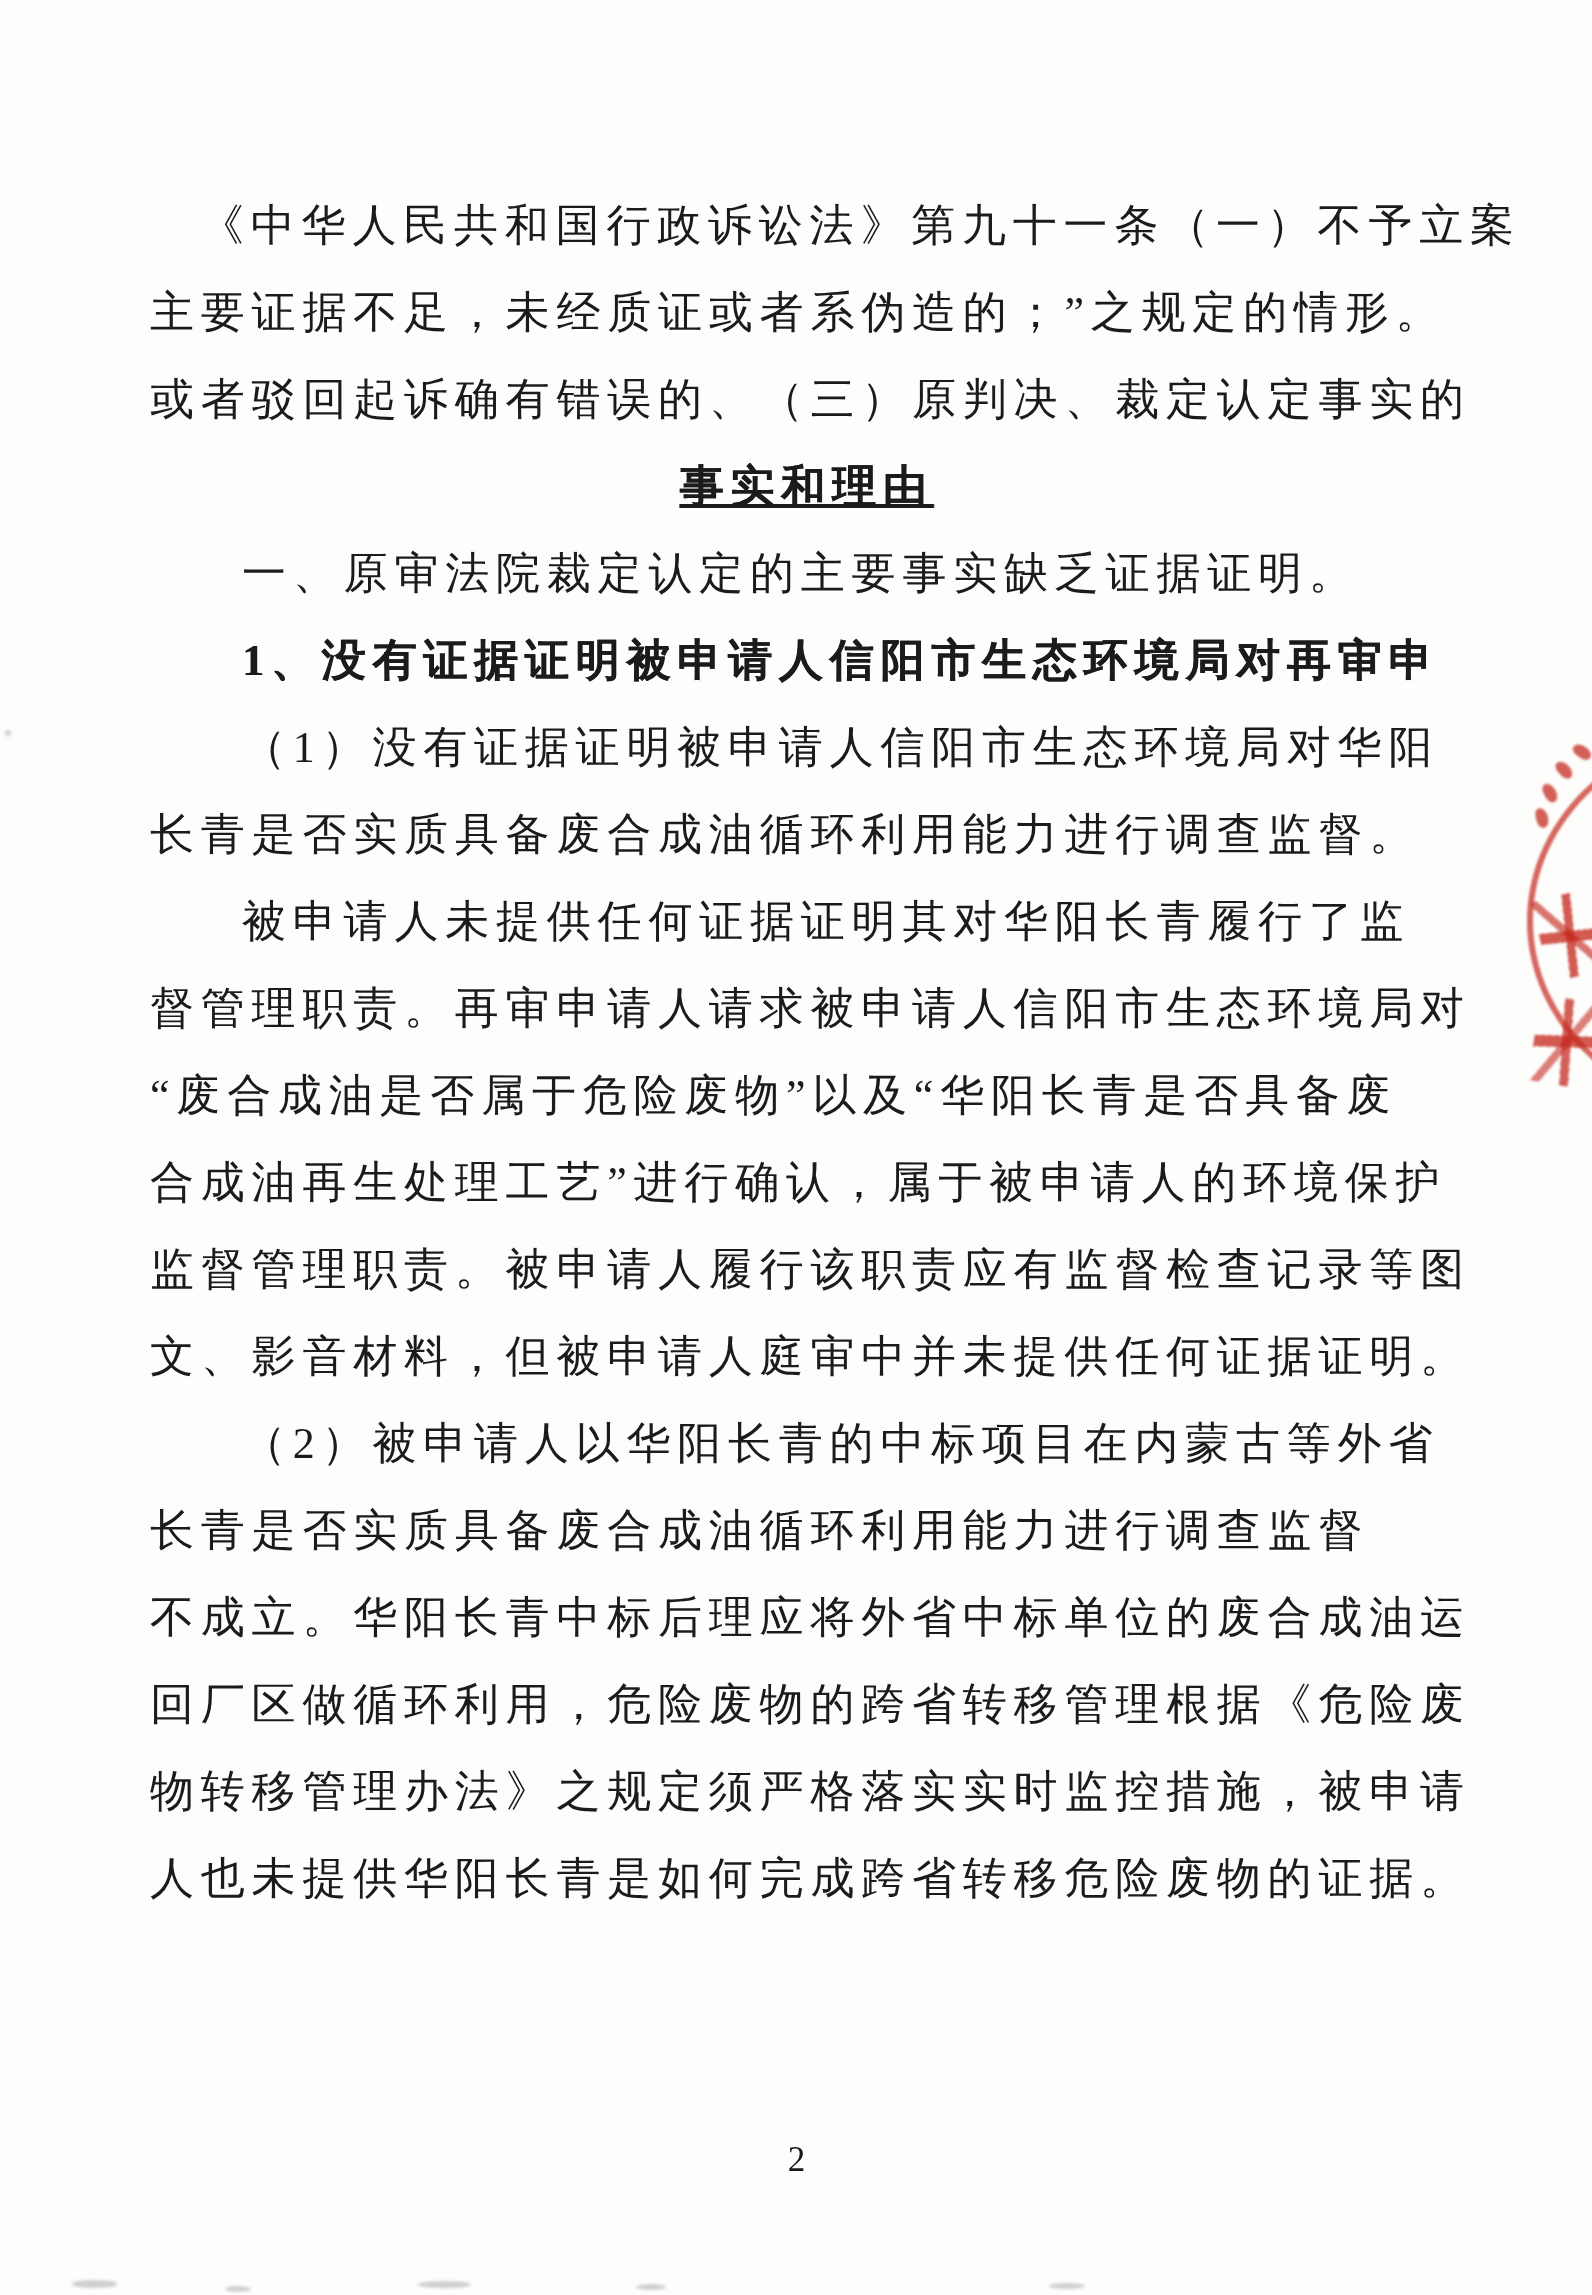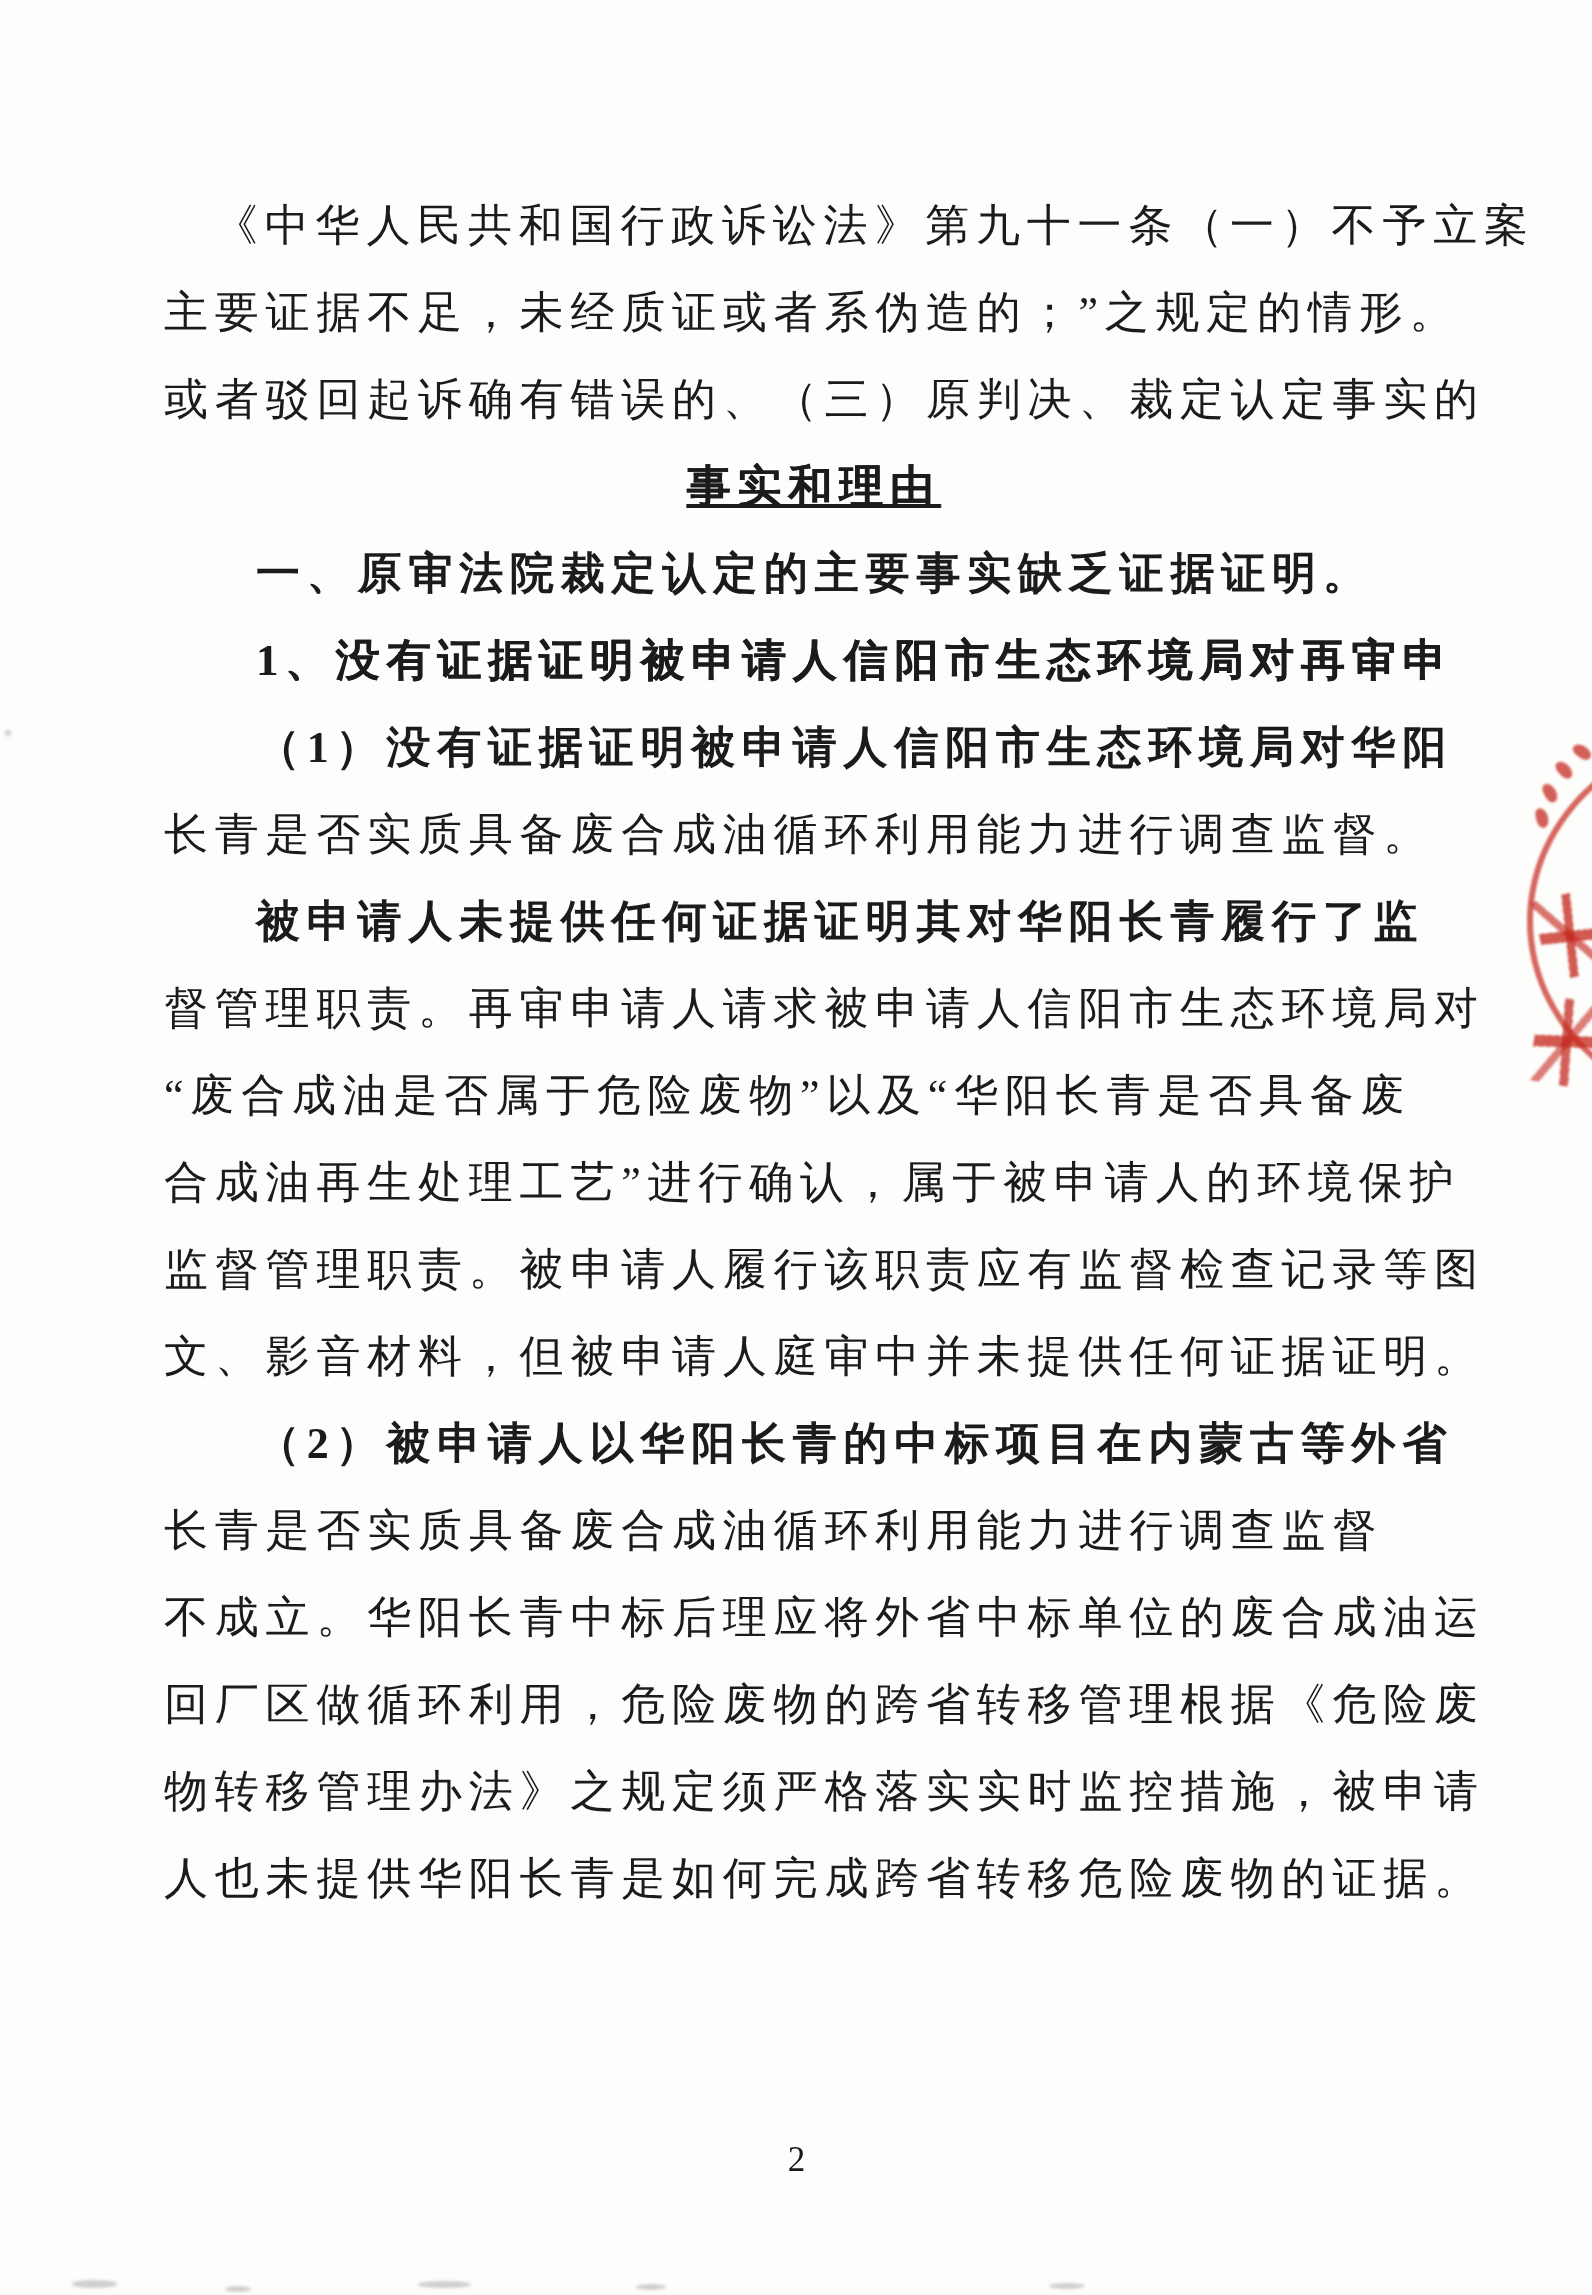--- a/index.html
+++ b/index.html
@@ -19,33 +19,32 @@
     position: absolute;
     left: 150px; top: 182px;
     width: 1313px;
   }
   .line {
     height: 87px;
     line-height: 87px;
     font-size: 44px;
     letter-spacing: 6.8px;
     white-space: nowrap;
-    margin-left: 14px;
   }
   .line.bold {
     font-weight: 700;
     text-shadow: 0.5px 0 0 currentColor;
   }
   .line.center {
     text-align: center;
     white-space: normal;
     text-decoration: underline;
   }
   .indent-1 { padding-left: 50px; }
-  .indent-2 { padding-left: 92px; font-weight: bold; }
+  .indent-2 { padding-left: 92px; }
 
   .page-number {
     position: absolute;
     left: 0; top: 2140px;
     width: 1593px;
     text-align: center;
     font-size: 35px;
     color: #161616;
   }
 

